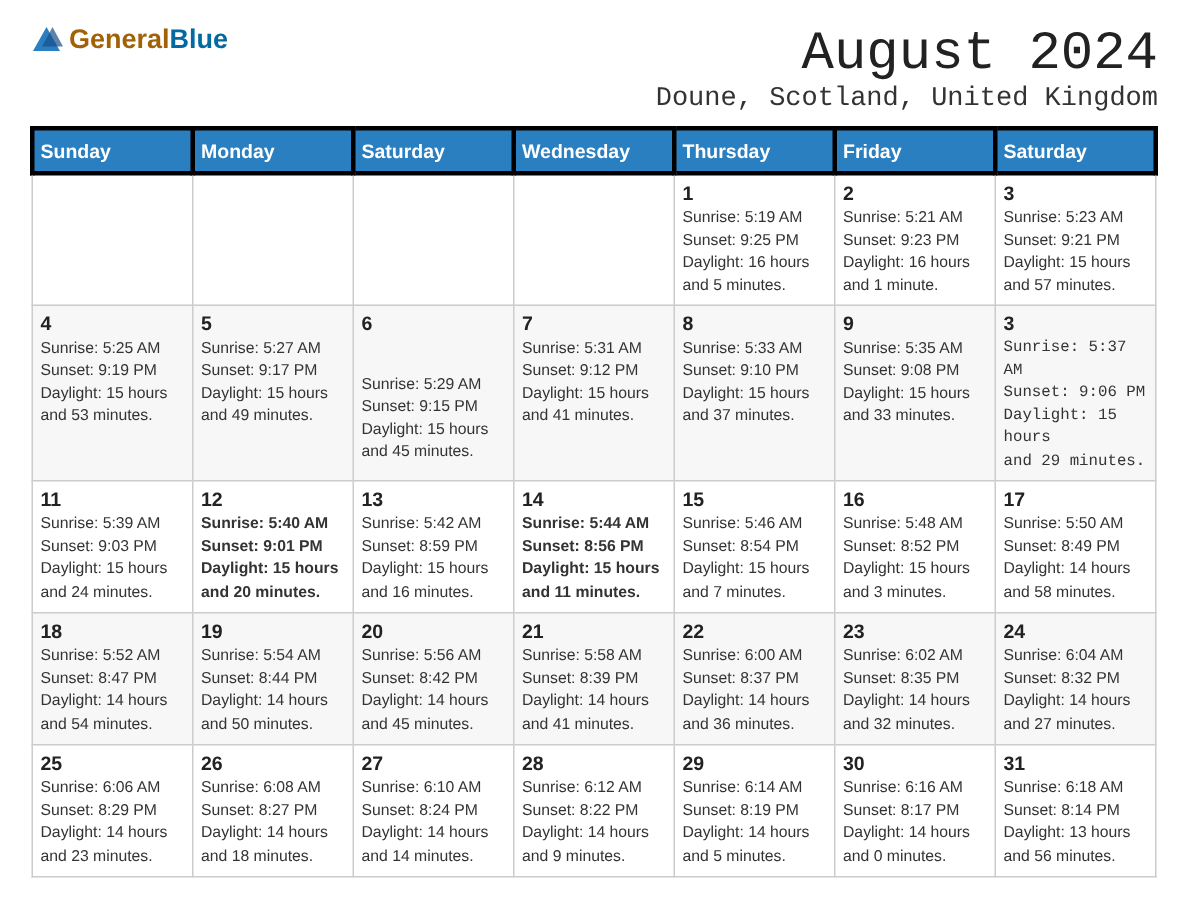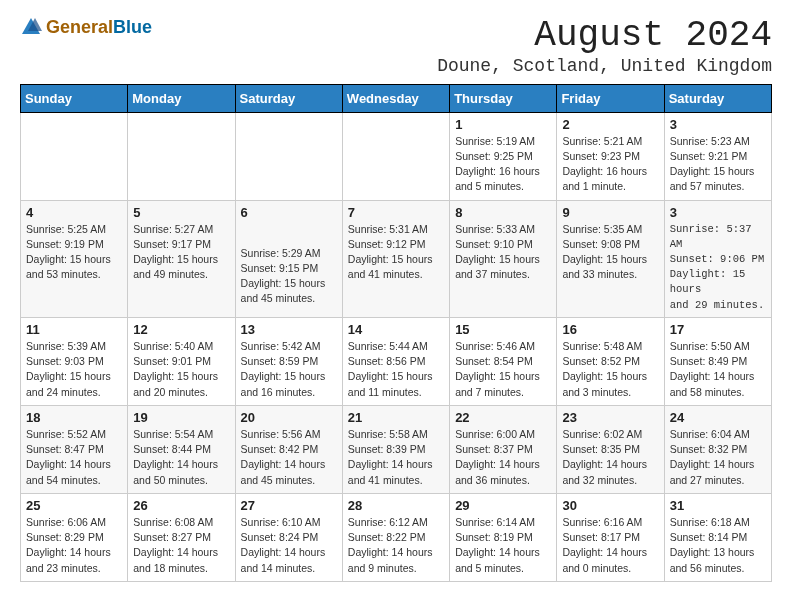--- a/index.html
+++ b/index.html
@@ -57,21 +57,21 @@
       border-collapse: collapse;
       table-layout: fixed;
     }
     thead tr th {
       background-color: #2a7fc1;
       color: #fff;
       font-size: 13px;
       font-weight: bold;
       padding: 6px 4px;
       text-align: left;
-      border: 1px solid #000000;
+      border: 3px solid #000000;
     }
     tbody tr td {
       border: 1px solid #ccc;
       vertical-align: top;
       padding: 4px 5px;
       font-size: 11px;
       color: #333;
       height: 88px;
       background: #fff;
     }
@@ -207,35 +207,35 @@
       <tr>
         <td>
           <span class="day-number">11</span>
           <div class="day-info" style="white-space: pre-line;">Sunrise: 5:39 AM
 Sunset: 9:03 PM
 Daylight: 15 hours
 and 24 minutes.</div>
         </td>
         <td>
           <span class="day-number">12</span>
-          <div class="day-info" style="white-space: pre-line;">Sunrise: 5:40 AM
+          <div class="day-info" style="white-space: pre-line; font-weight: bold;">Sunrise: 5:40 AM
 Sunset: 9:01 PM
 Daylight: 15 hours
 and 20 minutes.</div>
         </td>
         <td>
           <span class="day-number">13</span>
           <div class="day-info" style="white-space: pre-line;">Sunrise: 5:42 AM
 Sunset: 8:59 PM
 Daylight: 15 hours
 and 16 minutes.</div>
         </td>
         <td>
           <span class="day-number">14</span>
-          <div class="day-info" style="white-space: pre-line;">Sunrise: 5:44 AM
+          <div class="day-info" style="white-space: pre-line; font-weight: bold;">Sunrise: 5:44 AM
 Sunset: 8:56 PM
 Daylight: 15 hours
 and 11 minutes.</div>
         </td>
         <td>
           <span class="day-number">15</span>
           <div class="day-info" style="white-space: pre-line;">Sunrise: 5:46 AM
 Sunset: 8:54 PM
 Daylight: 15 hours
 and 7 minutes.</div>

